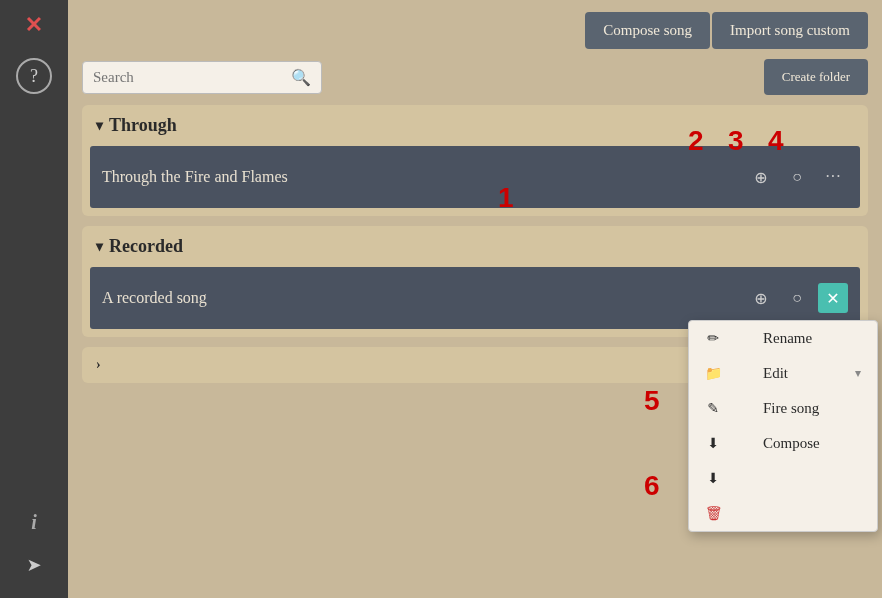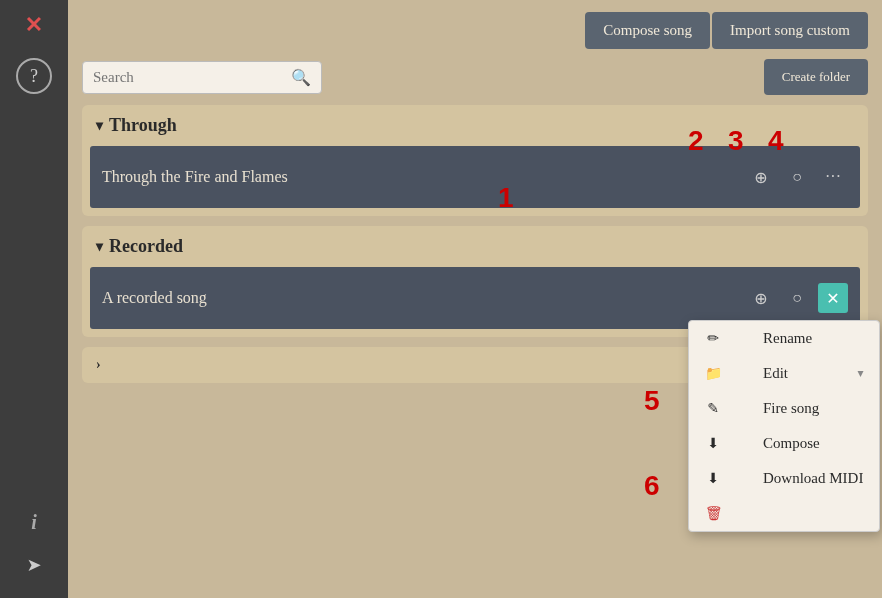--- a/index.html
+++ b/index.html
@@ -303,21 +303,20 @@
     <div class="context-item">
       <span class="icon">✎</span>
       <span class="label">Fire song</span>
     </div>
     <div class="context-item">
       <span class="icon">⬇</span>
       <span class="label">Compose</span>
     </div>
     <div class="context-item">
       <span class="icon">⬇</span>
-      <span class="label">Download MIDI</span>
     </div>
     <div class="context-item">
       <span class="icon delete-icon">🗑</span>
     </div>
   </div>
 
   <div class="annotation" style="top: 125px; left: 620px;">2</div>
   <div class="annotation" style="top: 125px; left: 660px;">3</div>
   <div class="annotation" style="top: 125px; left: 700px;">4</div>
   <div class="annotation" style="top: 182px; left: 430px;">1</div>

